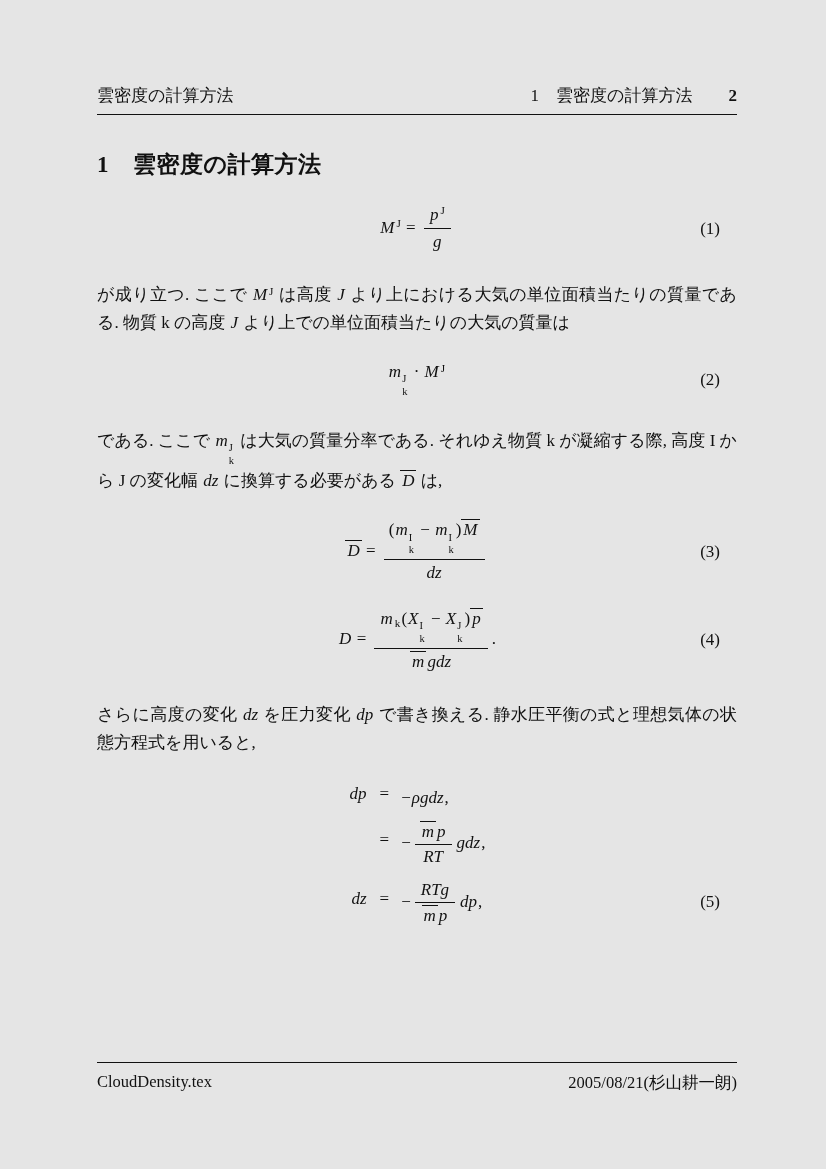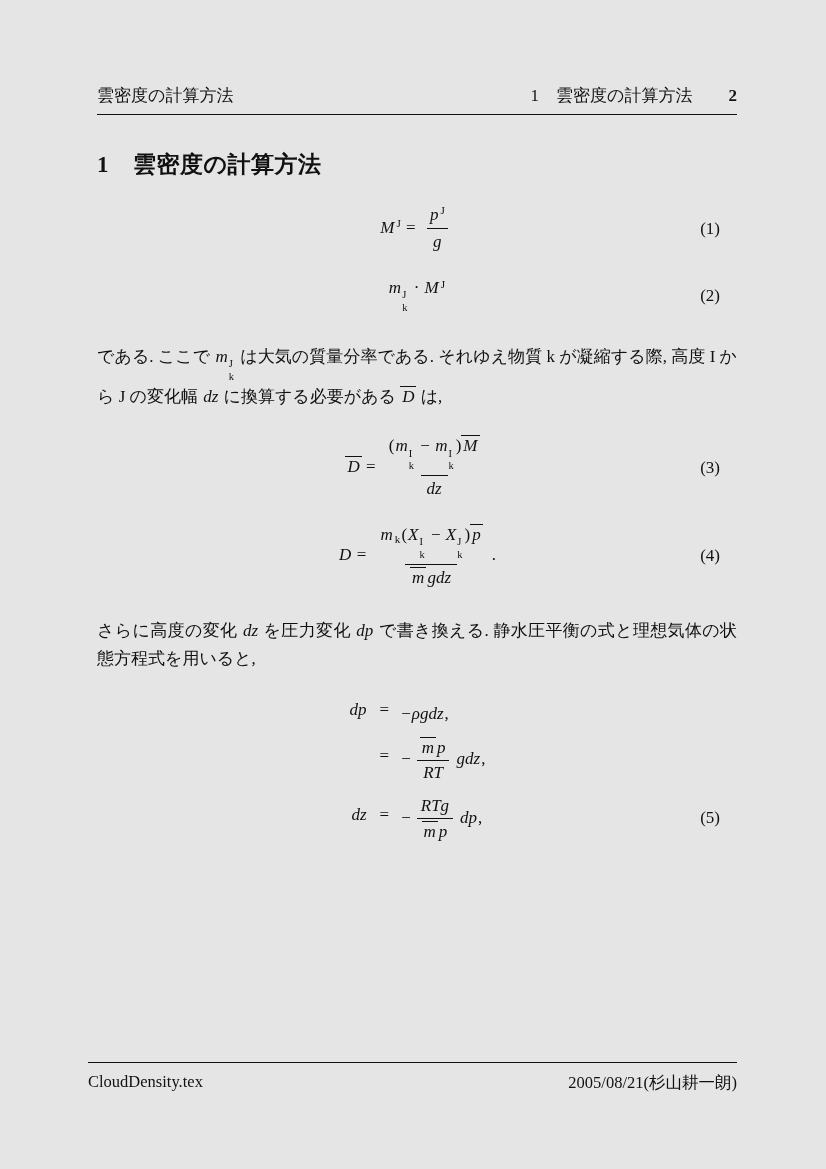--- a/index.html
+++ b/index.html
@@ -66,21 +66,20 @@
     flex-direction: column;
     align-items: flex-start;
     font-size: 62%;
     line-height: 1.2;
     vertical-align: -0.5em;
     margin: 0 2px 0 0;
   }
   .frac {
     display: inline-flex;
     flex-direction: column;
-    align-items: center;
     vertical-align: middle;
     margin: 0 4px;
     text-align: center;
   }
   .fnum { display: block; padding: 0 5px 2px 5px; }
   .fden { display: block; border-top: 1.4px solid #111; padding: 2px 5px 0 5px; }
   
   .eq {
     position: relative;
     text-align: center;
@@ -110,21 +109,21 @@
   .eqa-rel { justify-self: center; }
   .eqa-rhs { justify-self: start; margin-top: 7px; }
   .eqa-no {
     position: absolute;
     right: 17px;
     bottom: 14px;
   }
   
   .footer {
     position: absolute;
-    left: 88px;
+    left: 97px;
     right: 89px;
     top: 1062px;
     border-top: 1px solid #111;
     padding-top: 9px;
     display: flex;
     justify-content: space-between;
     font-size: 16.5px;
   }
 </style>
 </head>
@@ -145,20 +144,21 @@
 
 
     <div class="eq">
       <span class="eq-body"><span class="seg-m">M</span><span class="seg-sup">J</span><span class="seg-t"> = </span><span class="frac">
             <span class="fnum"><span class="seg-m">p</span><span class="seg-sup">J</span></span>
             <span class="fden"><span class="seg-m">g</span></span>
           </span></span>
       <span class="eq-no">(1)</span>
     </div>
 
+    <p class="para"><span class="seg-t">が成り立つ. ここで </span><span class="seg-m">M</span><span class="seg-sup">J</span><span class="seg-t"> は高度 </span><span class="seg-m">J</span><span class="seg-t"> より上における大気の単位面積当たりの質量である. 物質 k の高度 </span><span class="seg-m">J</span><span class="seg-t"> より上での単位面積当たりの大気の質量は</span></p>
 
     <div class="eq">
       <span class="eq-body"><span class="seg-m">m</span><span class="ss">
             <span>J</span>
             <span>k</span>
           </span><span class="seg-t"> · </span><span class="seg-m">M</span><span class="seg-sup">J</span></span>
       <span class="eq-no">(2)</span>
     </div>
 
     <p class="para"><span class="seg-t">である. ここで </span><span class="seg-m">m</span><span class="ss">

